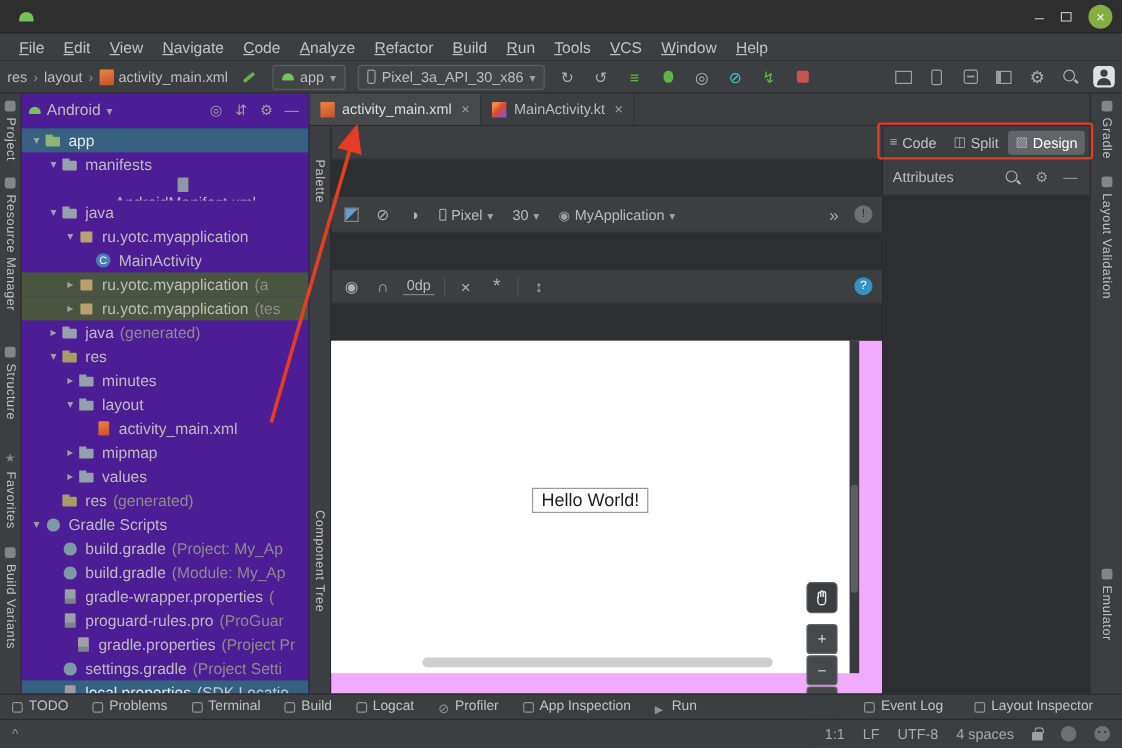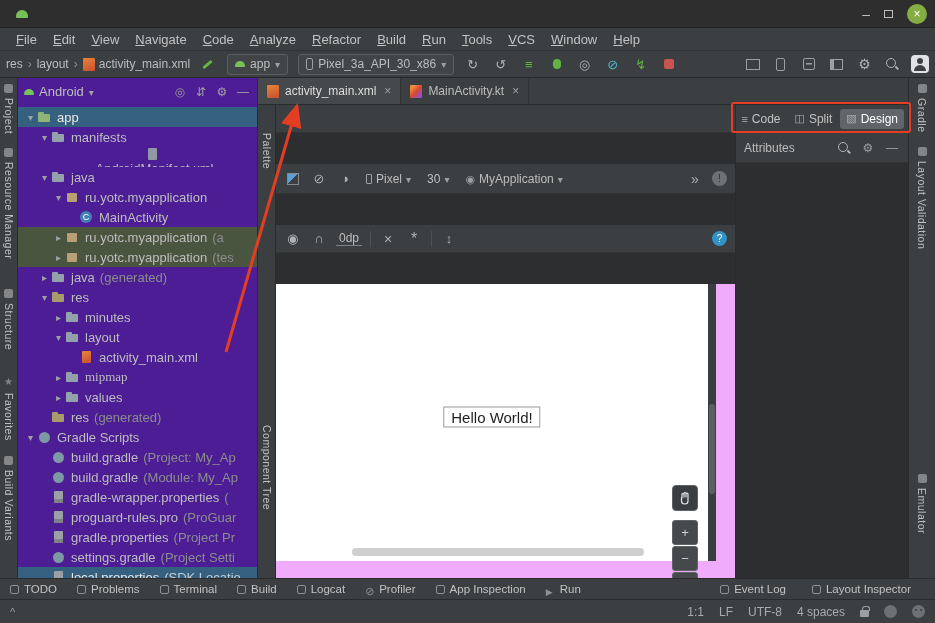--- a/index.html
+++ b/index.html
@@ -367,21 +367,21 @@
           <div class="tree-row" style="padding-left: 34px;">
             <span class="arrow arr-down"></span>
             <span class="ti ti-folder"></span>
             <span class="tl">layout</span>
           </div>
           <div class="tree-row" style="padding-left: 48px;">
             <span class="arrow"></span>
             <span class="ti ti-layout-file"></span>
             <span class="tl">activity_main.xml</span>
           </div>
-          <div class="tree-row" style="padding-left: 34px; font-family: Liberation Serif, serif;">
+          <div class="tree-row" style="padding-left: 34px;">
             <span class="arrow arr-right"></span>
             <span class="ti ti-folder"></span>
             <span class="tl">mipmap</span>
           </div>
           <div class="tree-row" style="padding-left: 34px;">
             <span class="arrow arr-right"></span>
             <span class="ti ti-folder"></span>
             <span class="tl">values</span>
           </div>
           <div class="tree-row" style="padding-left: 20px;">
@@ -412,21 +412,21 @@
             <span class="ti ti-properties-file"></span>
             <span class="tl">gradle-wrapper.properties</span>
             <span class="ts">(</span>
           </div>
           <div class="tree-row" style="padding-left: 20px;">
             <span class="arrow"></span>
             <span class="ti ti-properties-file"></span>
             <span class="tl">proguard-rules.pro</span>
             <span class="ts">(ProGuar</span>
           </div>
-          <div class="tree-row" style="padding-left: 20px;">
+          <div class="tree-row" style="padding-left: 20px; justify-content: center;">
             <span class="arrow"></span>
             <span class="ti ti-properties-file"></span>
             <span class="tl">gradle.properties</span>
             <span class="ts">(Project Pr</span>
           </div>
           <div class="tree-row" style="padding-left: 20px;">
             <span class="arrow"></span>
             <span class="ti ti-gradle"></span>
             <span class="tl">settings.gradle</span>
             <span class="ts">(Project Setti</span>

